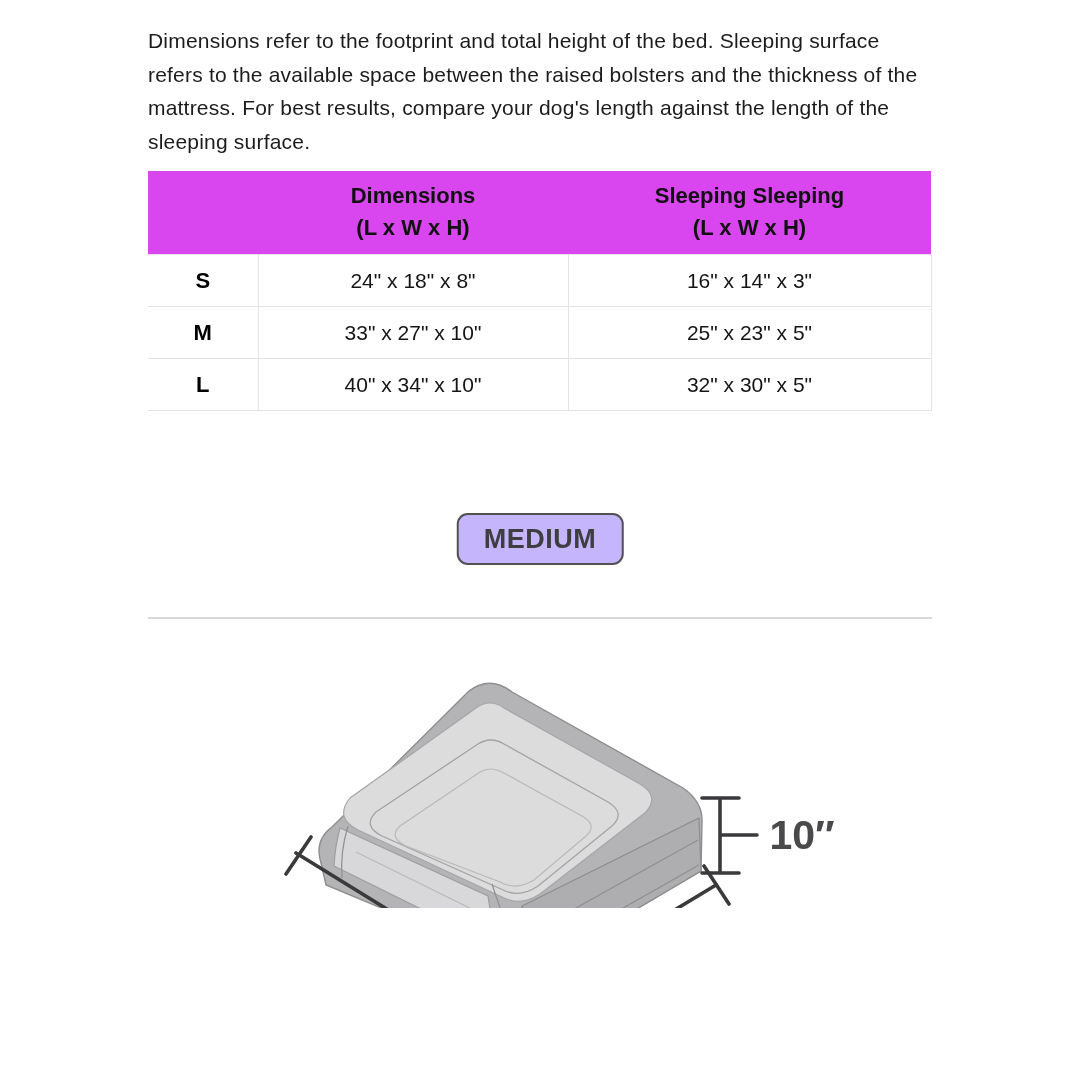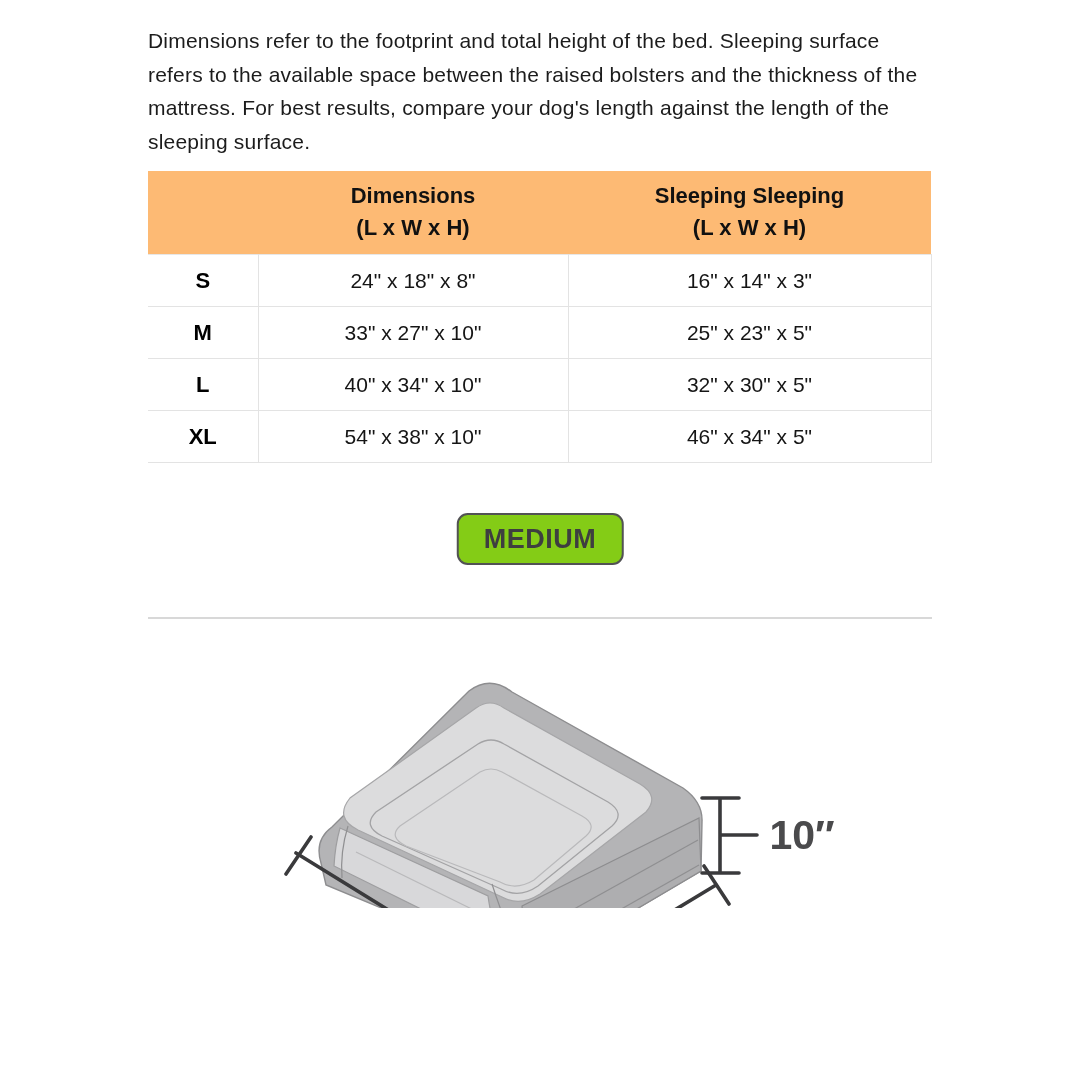--- a/index.html
+++ b/index.html
@@ -9,32 +9,32 @@
   
   .intro{position:absolute;left:148px;top:3px;width:792px;
          font-size:21px;line-height:33.5px;color:#1c1c1c;letter-spacing:.2px;}
 
   
   .size-table{position:absolute;left:148px;top:171px;width:783px;
               border-collapse:collapse;table-layout:fixed;}
   .size-table col.c1{width:110px;}
   .size-table col.c2{width:310px;}
   .size-table col.c3{width:363px;}
-  .size-table thead th{background:#fdba74;font-size:22px;font-weight:bold;color:#111;
+  .size-table thead th{background:#d946ef;font-size:22px;font-weight:bold;color:#111;
                        padding:9px 0 10px;text-align:center;vertical-align:middle;}
   .size-table thead th .th-line{display:block;line-height:32px;}
   .size-table tbody td{height:49px;text-align:center;vertical-align:middle;
                        font-size:21px;color:#151515;background:#fff;
                        border-bottom:1px solid #e3e3e3;border-right:1px solid #e3e3e3;}
   .size-table tbody tr:first-child td{border-top:1px solid #e7e7e7;}
   .size-table tbody td.size-cell{font-weight:bold;font-size:22px;color:#000;}
 
   
   .size-button{position:absolute;left:540px;top:513px;transform:translateX(-50%);
-               height:52px;padding:0 25px;background:#84cc16;border:2px solid #525254;
+               height:52px;padding:0 25px;background:#c4b5fd;border:2px solid #525254;
                border-radius:11px;font-family:inherit;font-size:27px;font-weight:bold;
                color:#3e3e40;letter-spacing:.5px;line-height:48px;cursor:pointer;}
 
   
   .divider{position:absolute;left:148px;top:617px;width:784px;height:2px;
            background:#d8d8d8;border:none;}
 
   
   .diagram{position:absolute;left:250px;top:660px;width:620px;height:400px;}
   .seam{fill:none;stroke:#a3a3a5;stroke-width:1.3;}
@@ -81,25 +81,20 @@
       <tr>
         <td class="size-cell">M</td>
         <td>33" x 27" x 10"</td>
         <td>25" x 23" x 5"</td>
       </tr>
       <tr>
         <td class="size-cell">L</td>
         <td>40" x 34" x 10"</td>
         <td>32" x 30" x 5"</td>
       </tr>
-      <tr>
-        <td class="size-cell">XL</td>
-        <td>54" x 38" x 10"</td>
-        <td>46" x 34" x 5"</td>
-      </tr>
     </tbody>
   </table>
 
   <button class="size-button">MEDIUM</button>
 
   <div class="divider"></div>
 
   <svg class="diagram" viewBox="0 0 620 400" width="620" height="400" xmlns="http://www.w3.org/2000/svg">
 
     <path stroke-width="1.4" d="M 262,32 L 433,128 Q 453,142 452,162 L 451,211 L 290,306

